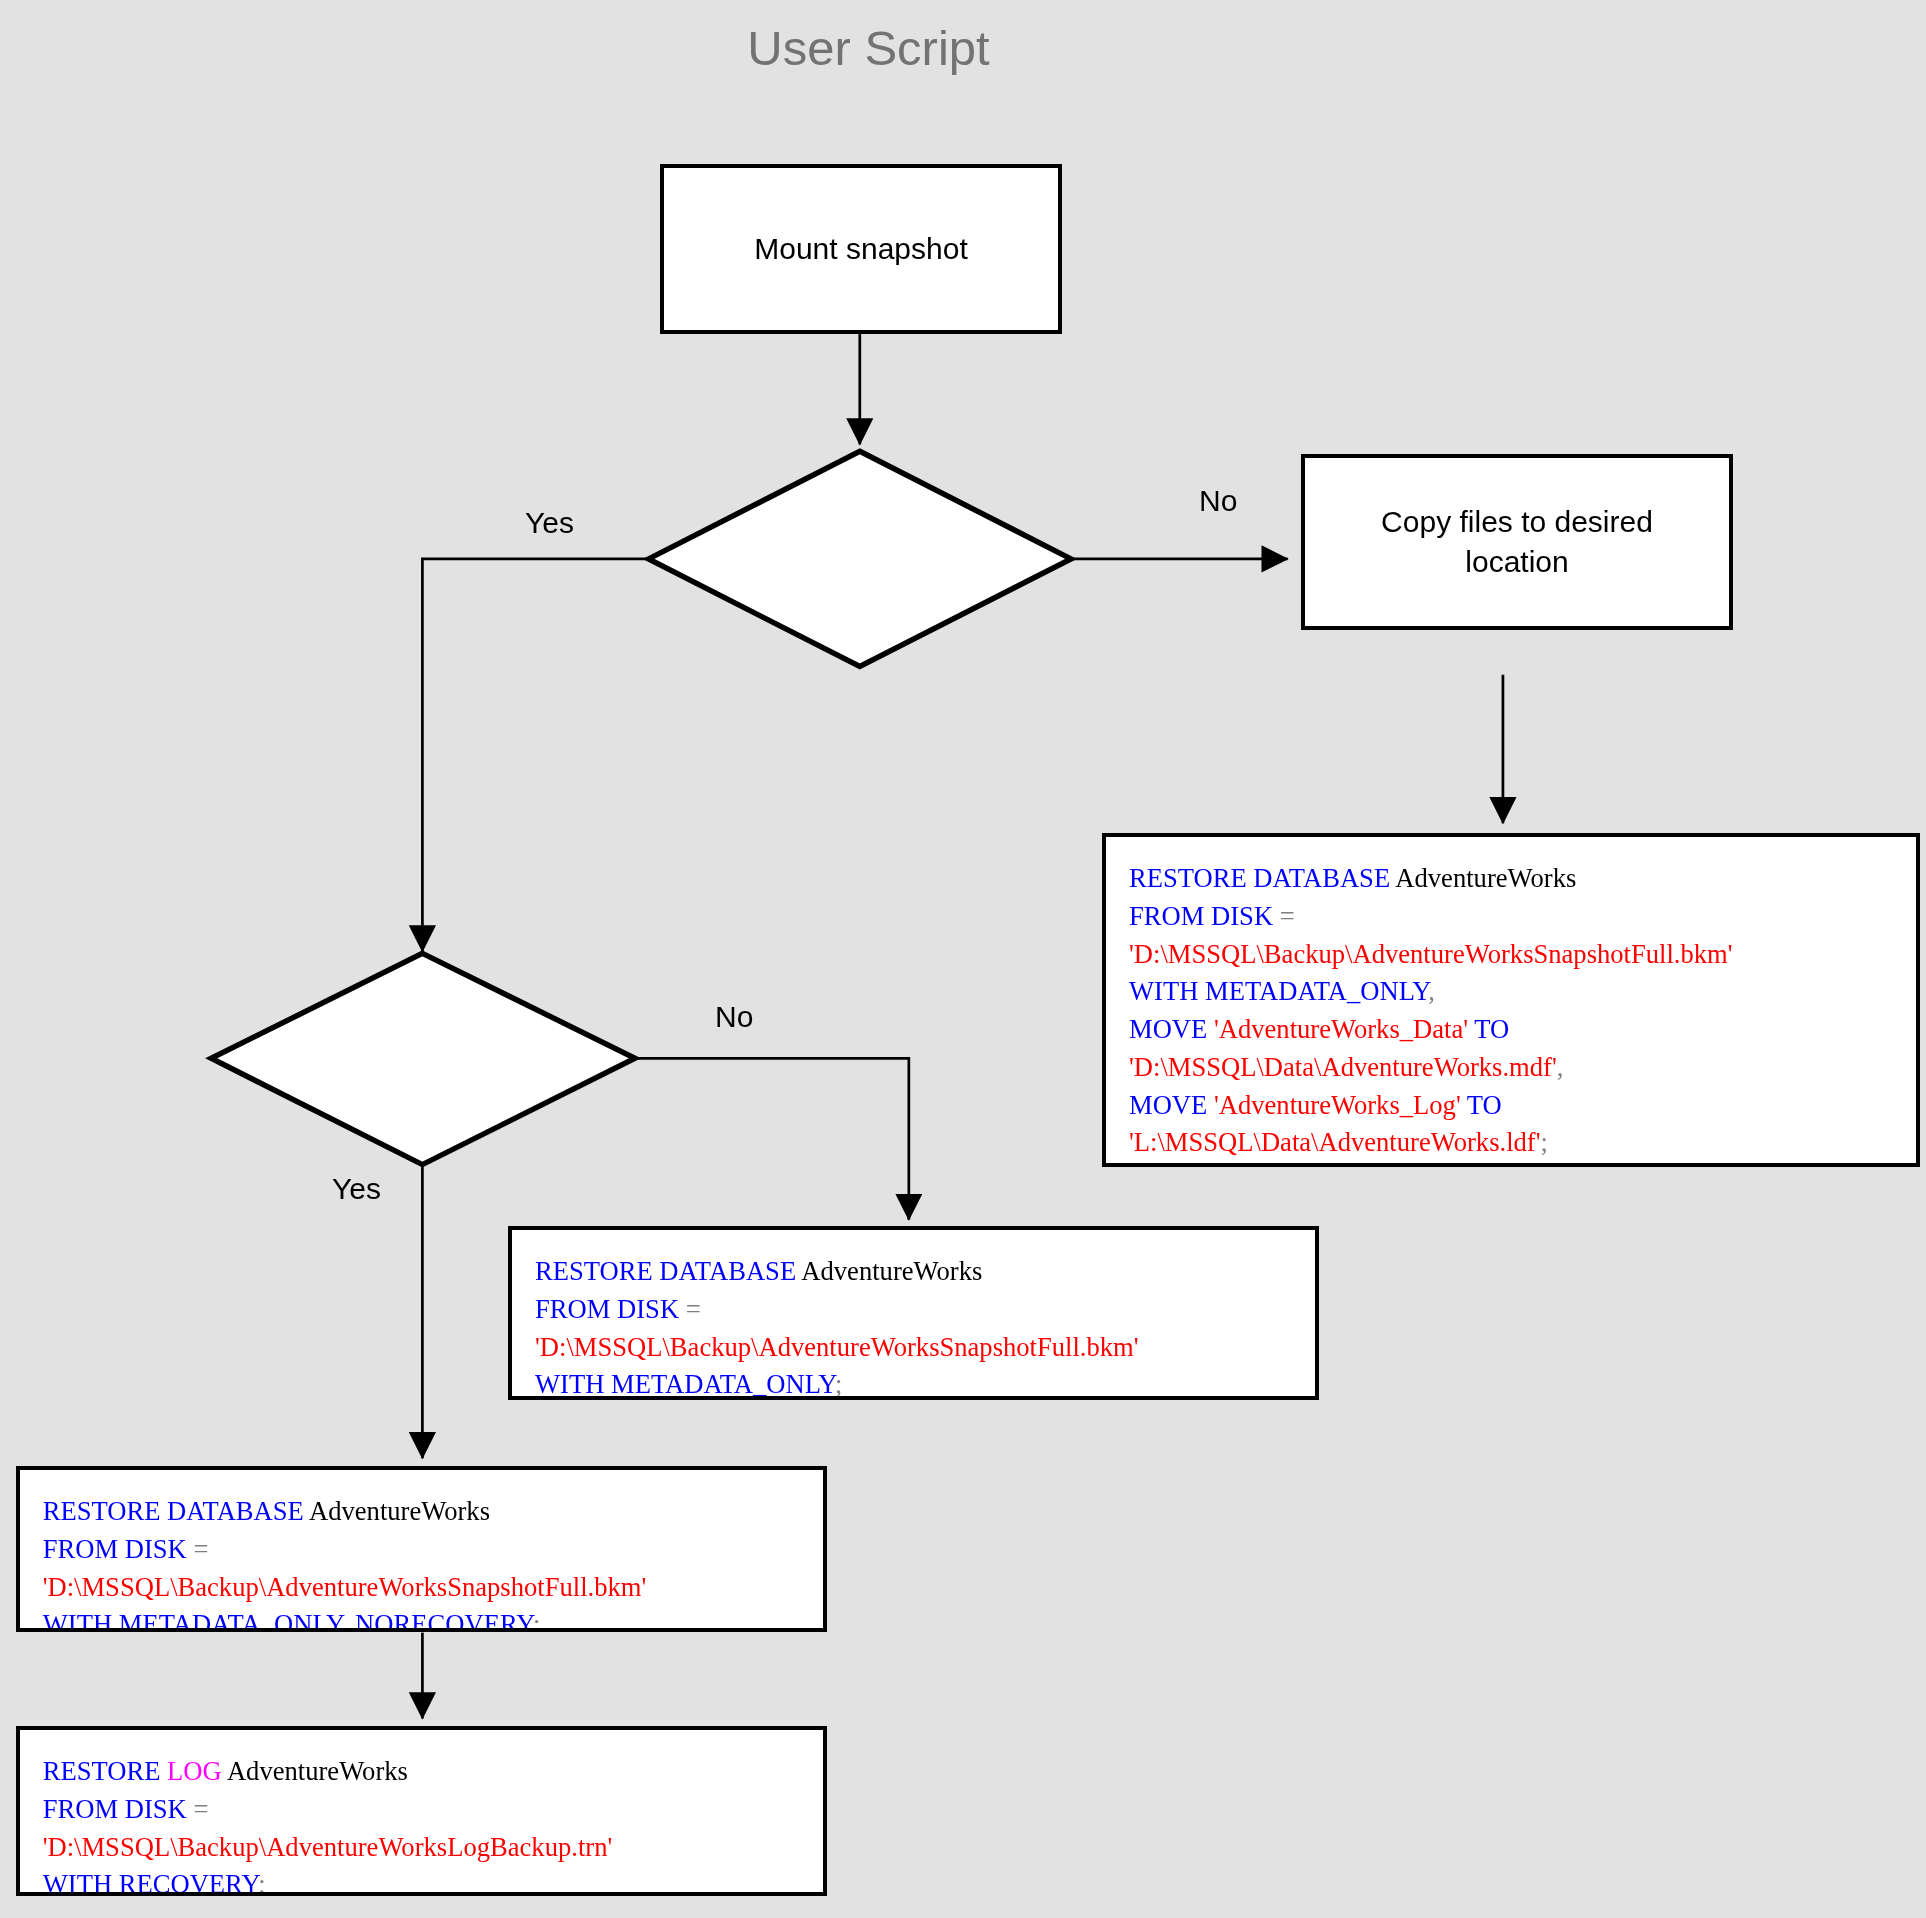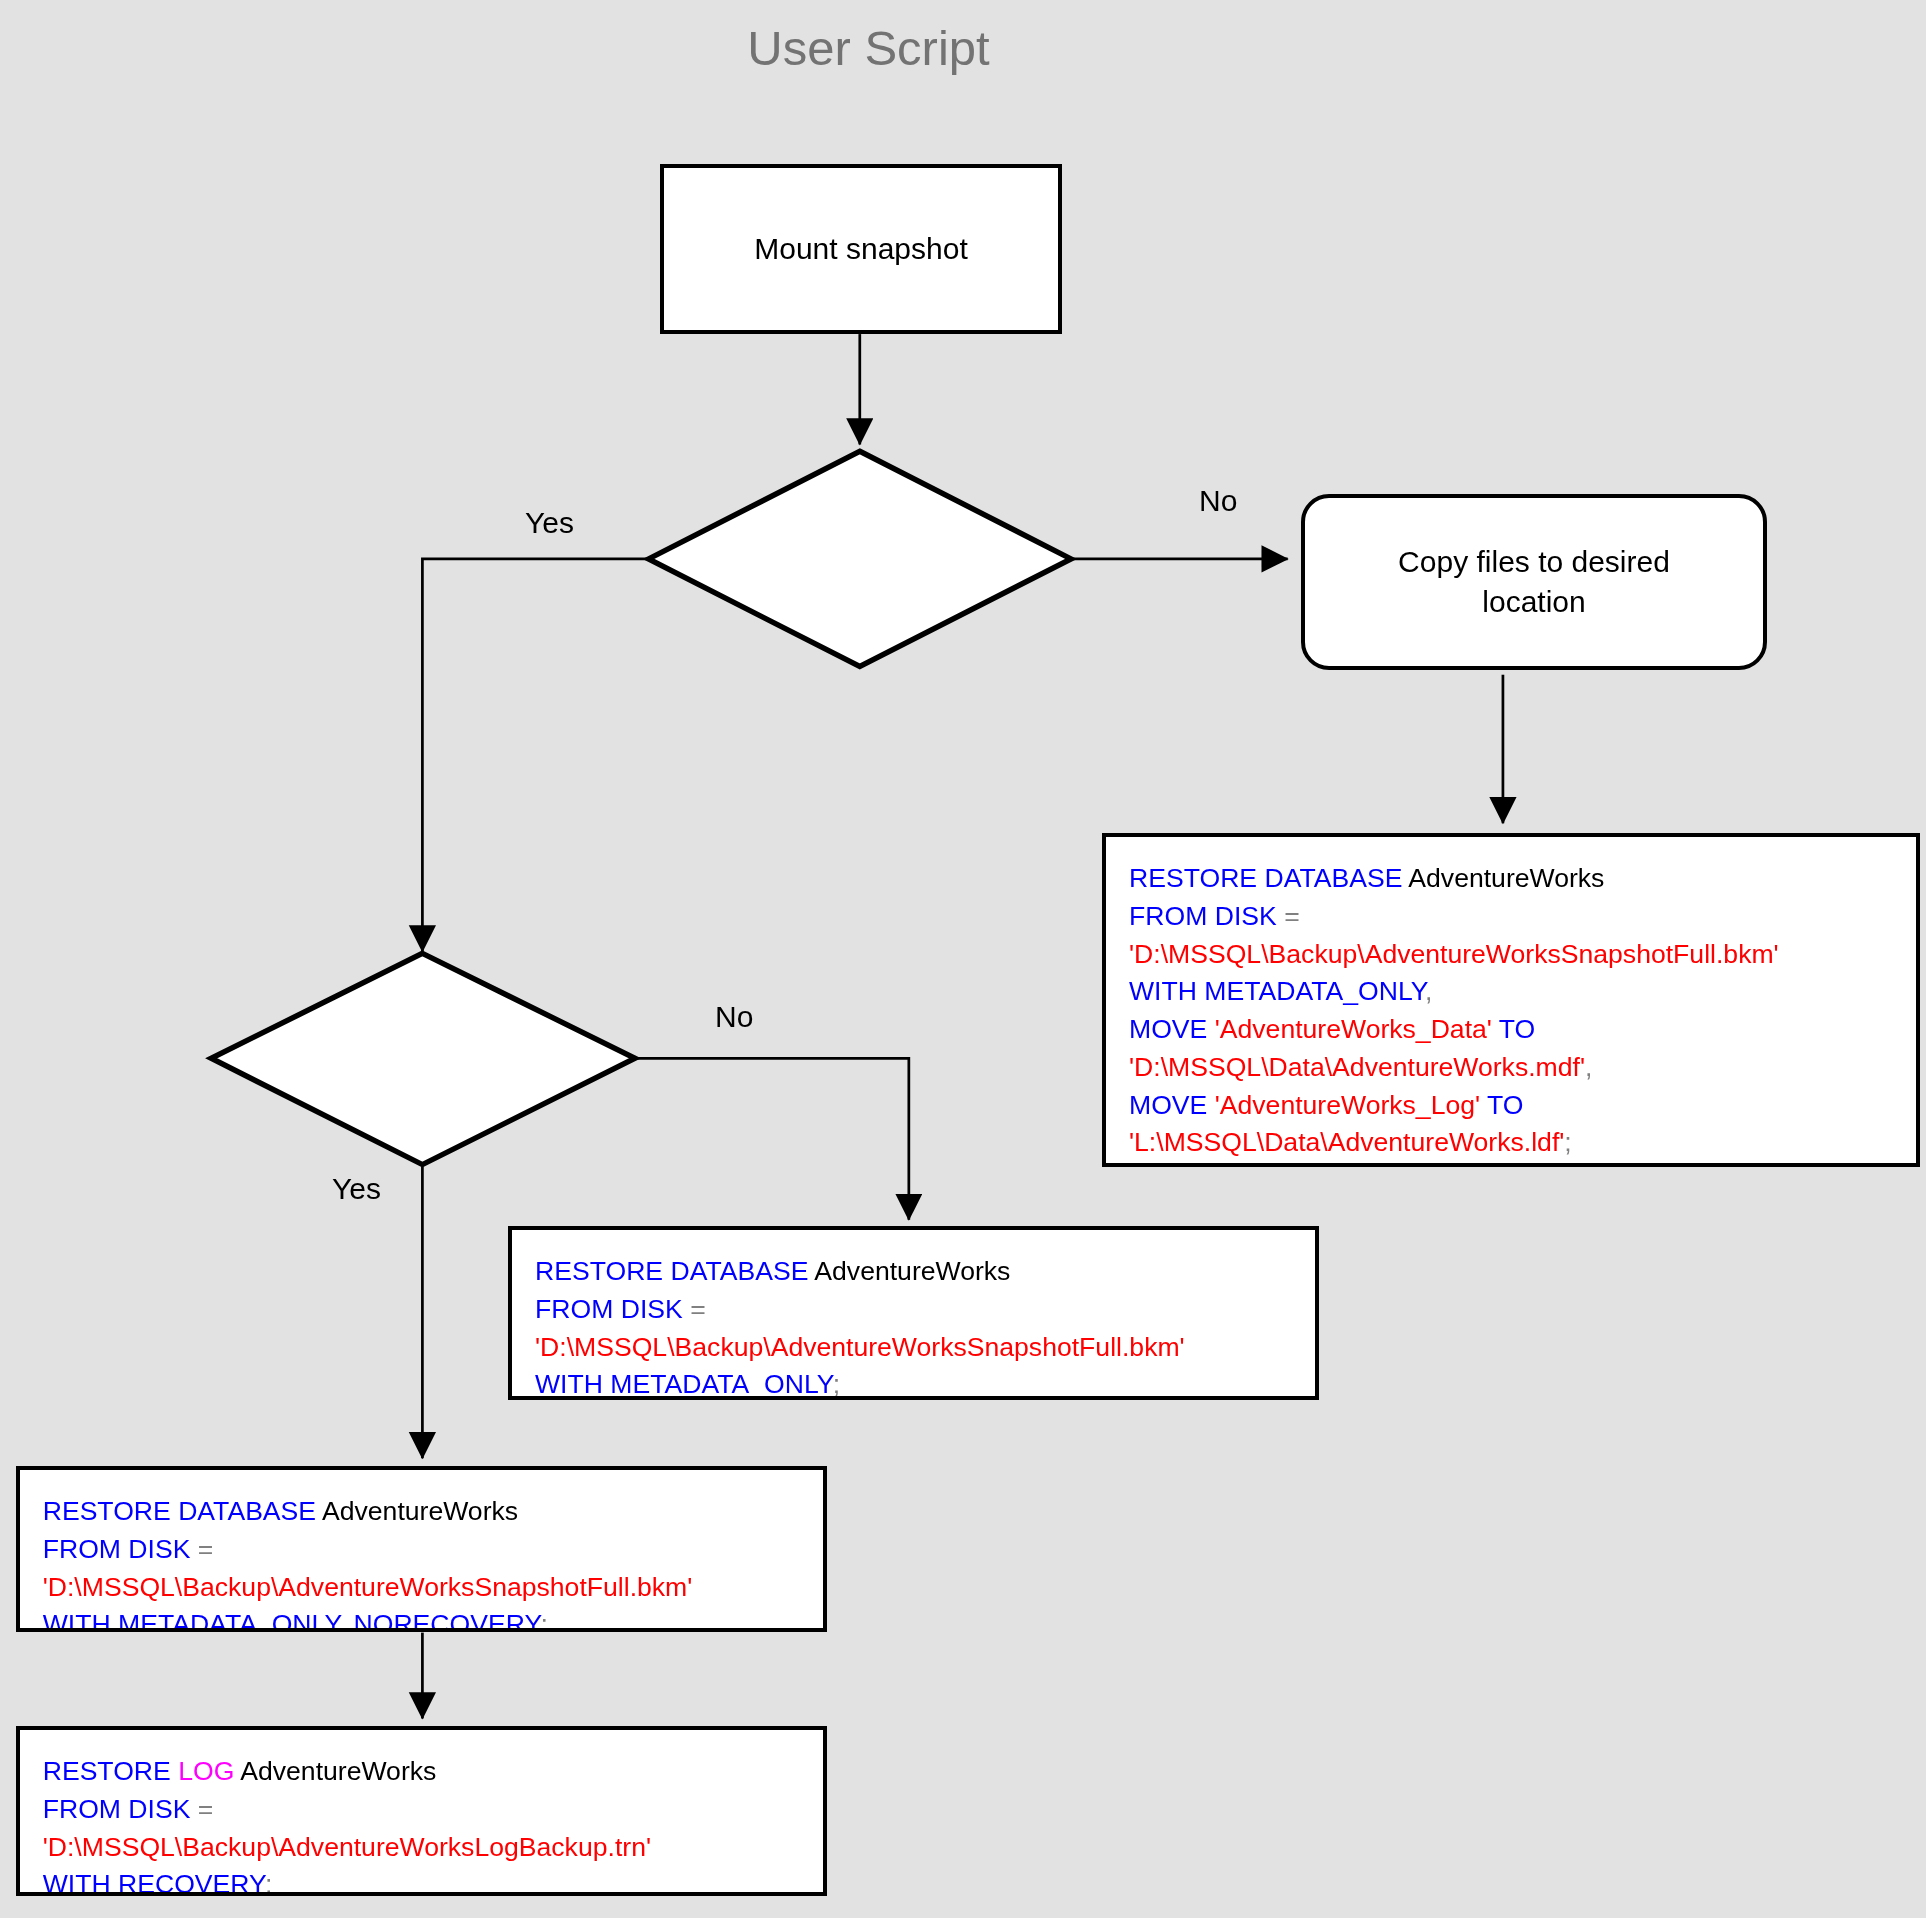--- a/index.html
+++ b/index.html
@@ -68,21 +68,21 @@
     line-height: 1.45;
     pointer-events: none;
   }
   
   .sqlbox {
     position: absolute;
     box-sizing: border-box;
     background: #ffffff;
     border: 4.1px solid #000000;
     padding: 23px 20.4px 23px 23px;
-    font-family: Liberation Sans, sans-serif;
+    font-family: Liberation Serif, serif;
     font-size: 26.6px;
     line-height: 1.42;
     white-space: pre;
     color: #000000;
     overflow: hidden;
   }
   .kw      { color: #0000ff; }
   .kwlog   { color: #ff00ff; }
   .str     { color: #ff0000; margin-top: 28px; }
   .punct   { color: #808080; }
@@ -134,21 +134,21 @@
     <polygon points="1262,662 1572,820 1262,978 952,820" fill="#ffffff" stroke="#000000" stroke-width="8"></polygon>
 
     <polygon points="620,1399 932,1553 620,1709 310,1553" fill="#ffffff" stroke="#000000" stroke-width="8"></polygon>
   </svg>
 
   <div class="node" style="left:660px; top:164px; width:402px; height:170px;align-items:center;">
     <div class="node-label">Mount snapshot</div>
   </div>
 
 
-  <div class="node" style="left:1301px; top:494px; width:466px; height:176px;border-radius:28px;">
+  <div class="node" style="left:1301px; top:454px; width:432px; height:176px;">
     <div class="node-label" style="white-space: pre-line;">Copy files to desired
 location</div>
   </div>
 
 
   <div class="edge-label" style="left:525px; top:506px;">Yes</div>
 
   <div class="edge-label" style="left:1199px; top:484px;">No</div>
 
   <div class="edge-label" style="left:715px; top:1000px;">No</div>

